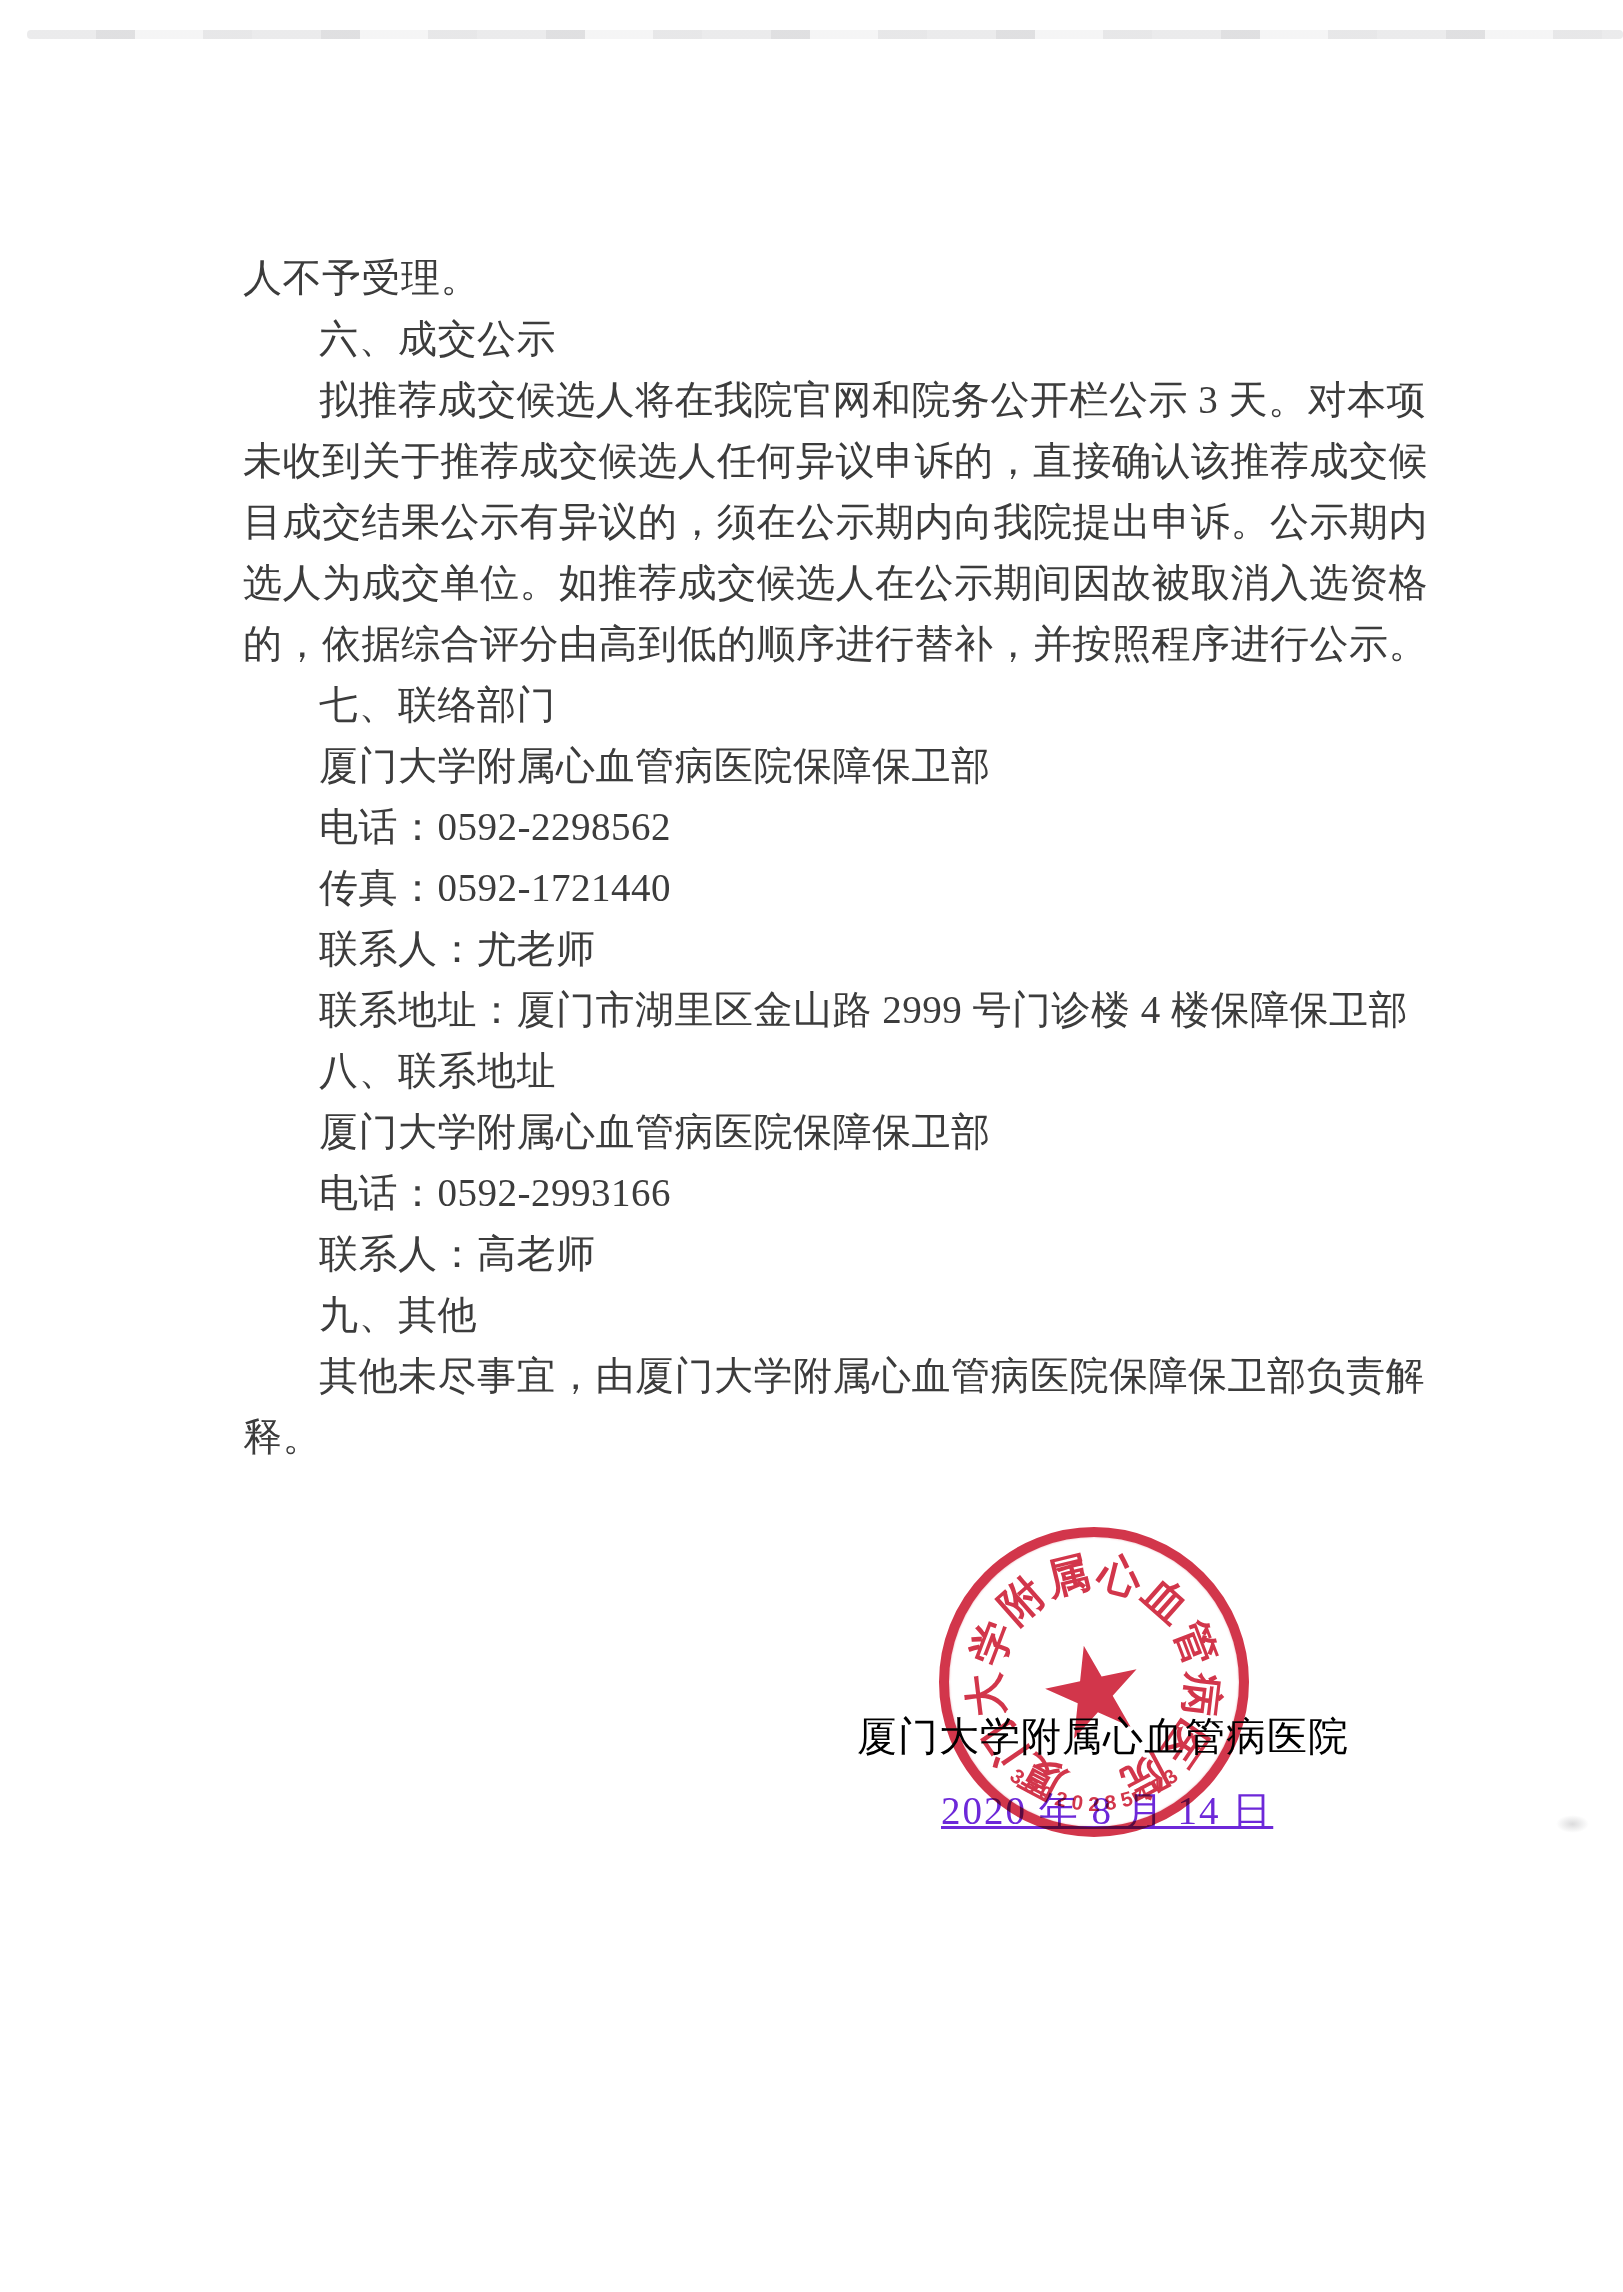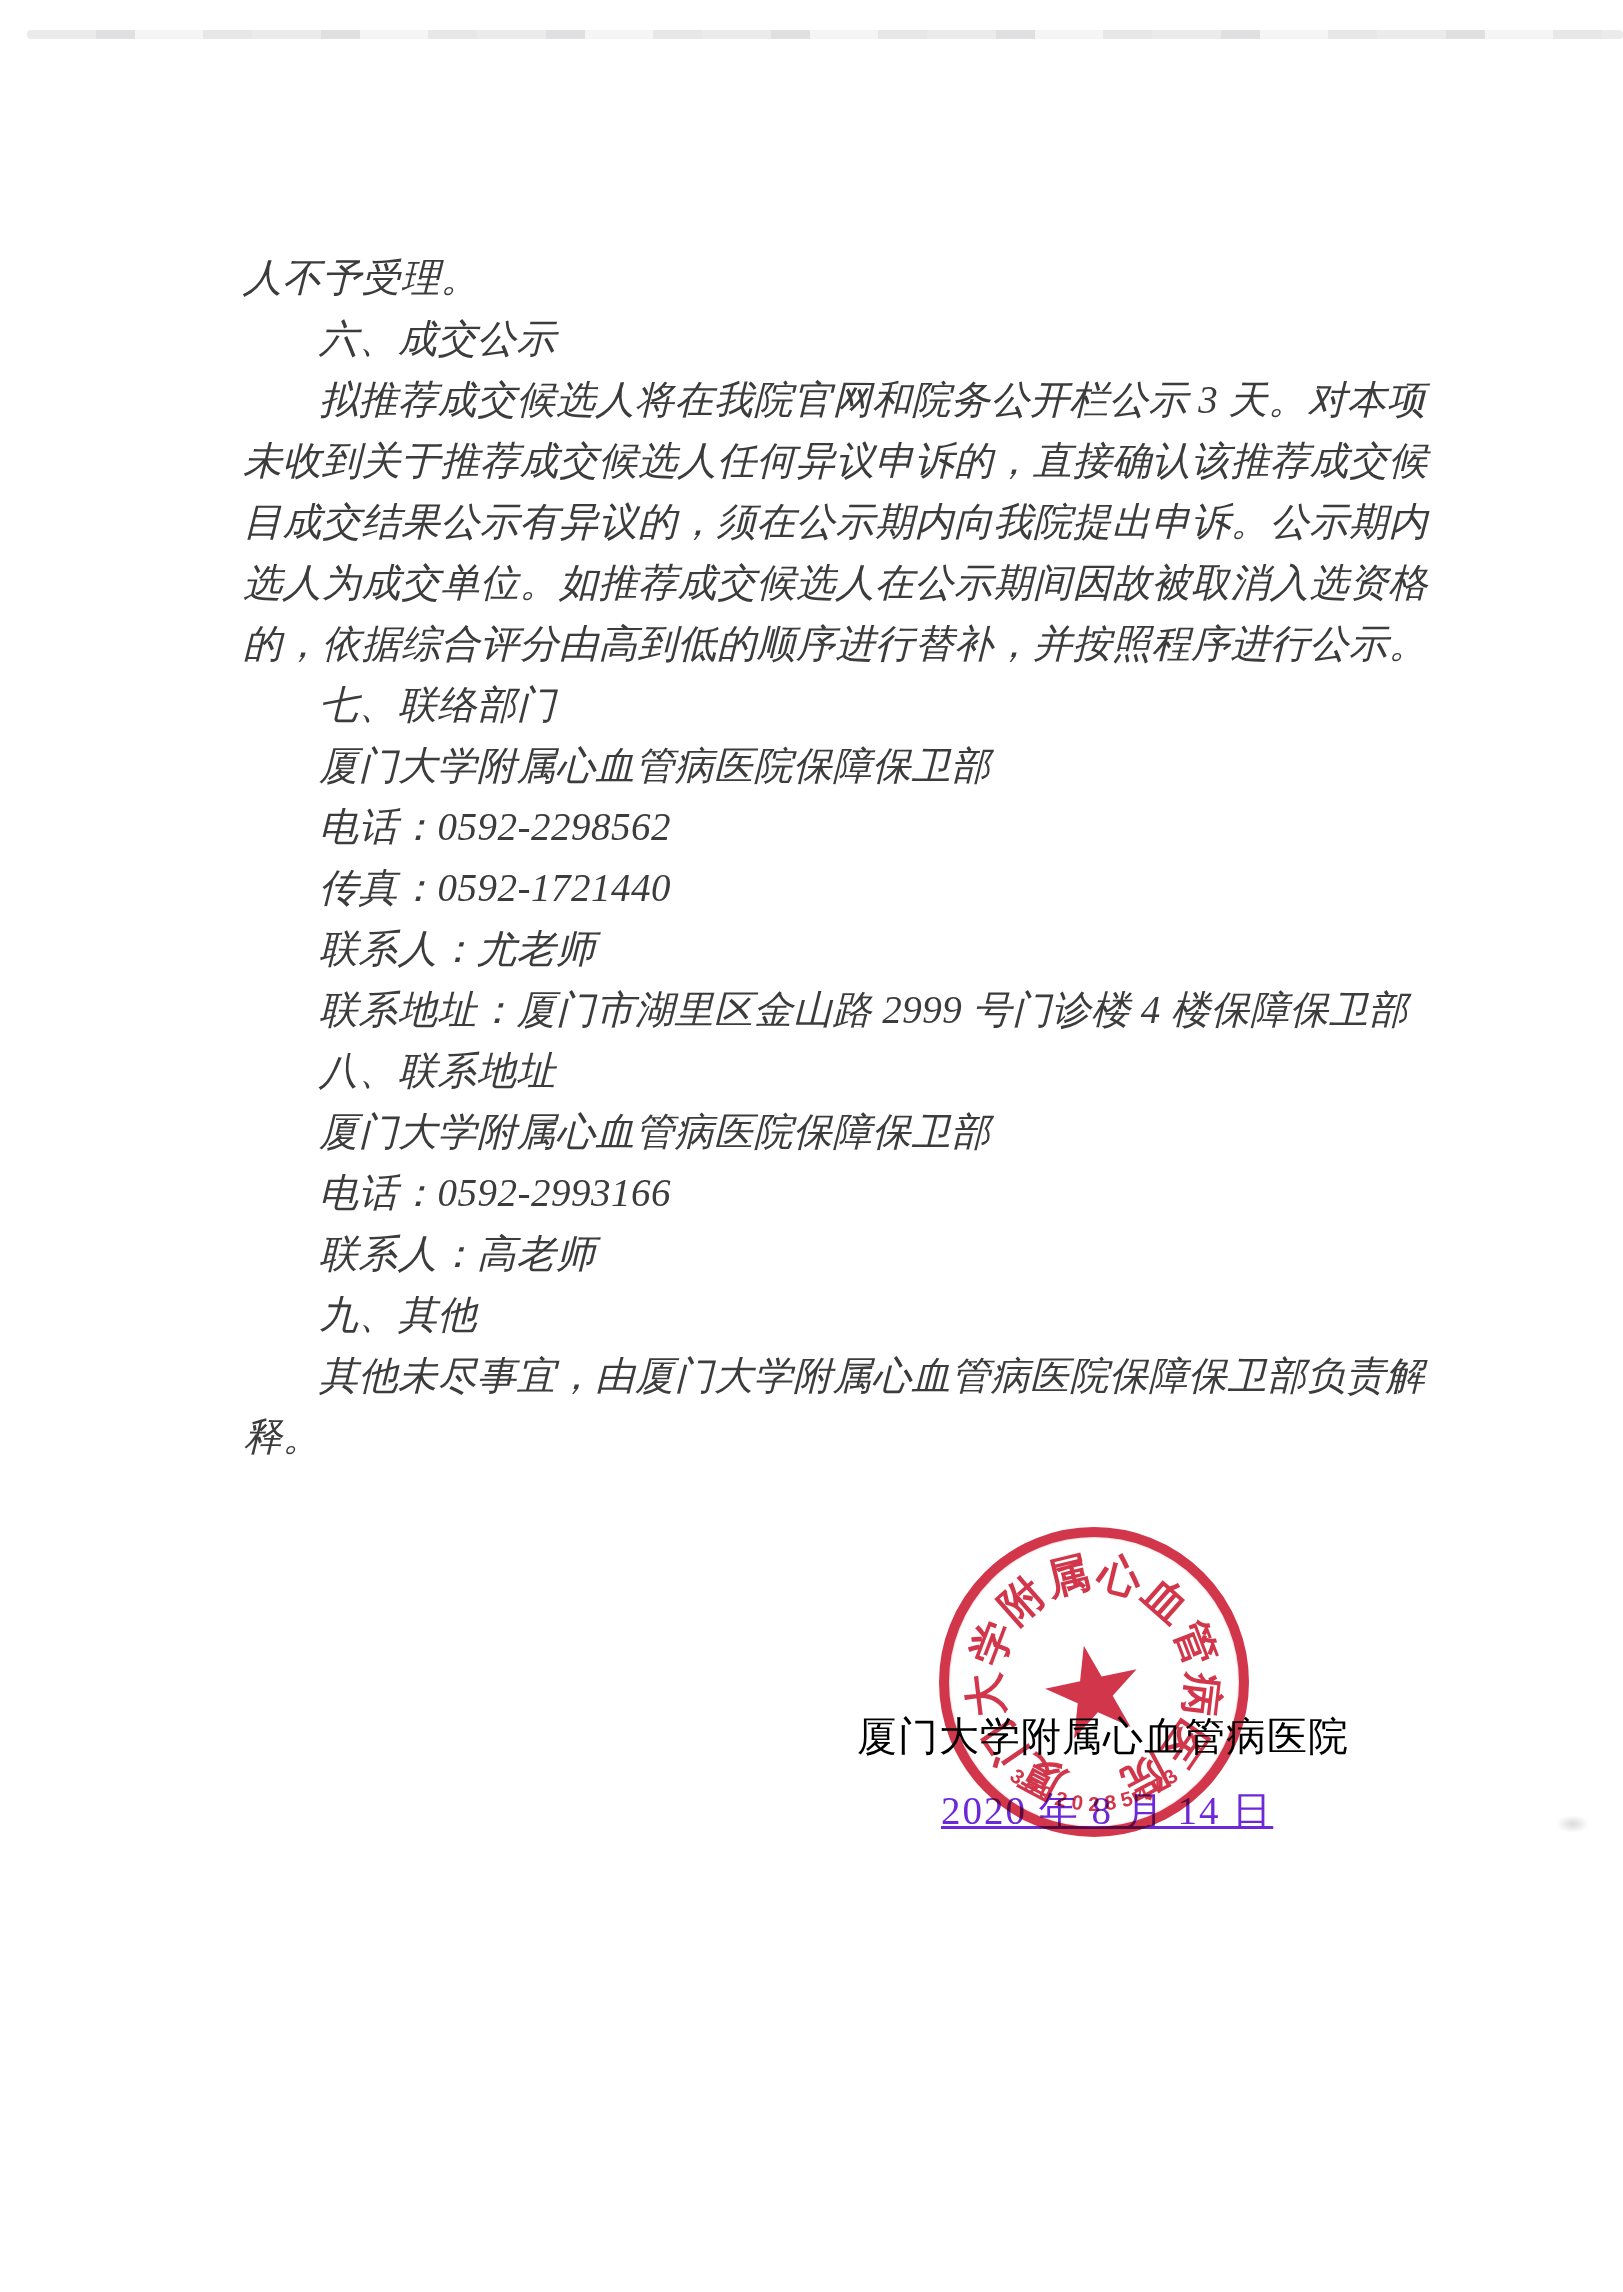--- a/index.html
+++ b/index.html
@@ -24,21 +24,21 @@
     position:absolute;left:1556px;top:1815px;width:33px;height:17.6px;
     background:radial-gradient(ellipse at center,rgba(90,90,95,0.22),rgba(90,90,95,0) 70%);
     border-radius:50%;
   }
   .text-block{
     position:absolute;left:243px;top:247px;width:1137px;
     font-size:39px;line-height:61px;
     color:var(--text-color,#3c3c3c);
     letter-spacing:0.5px;
   }
-  .line{white-space:nowrap;font-style:italic;}
+  .line{white-space:nowrap;}
   .line.indent{padding-left:76px;}
   .sig-line{
     position:absolute;left:857px;top:1709px;
     font-size:40px;color:#000000;white-space:nowrap;letter-spacing:1px;
   }
   .date-line{
     position:absolute;left:941px;top:1784px;
     font-size:39px;color:#6d28d9;white-space:nowrap;letter-spacing:2px;text-decoration:underline;
   }
   

